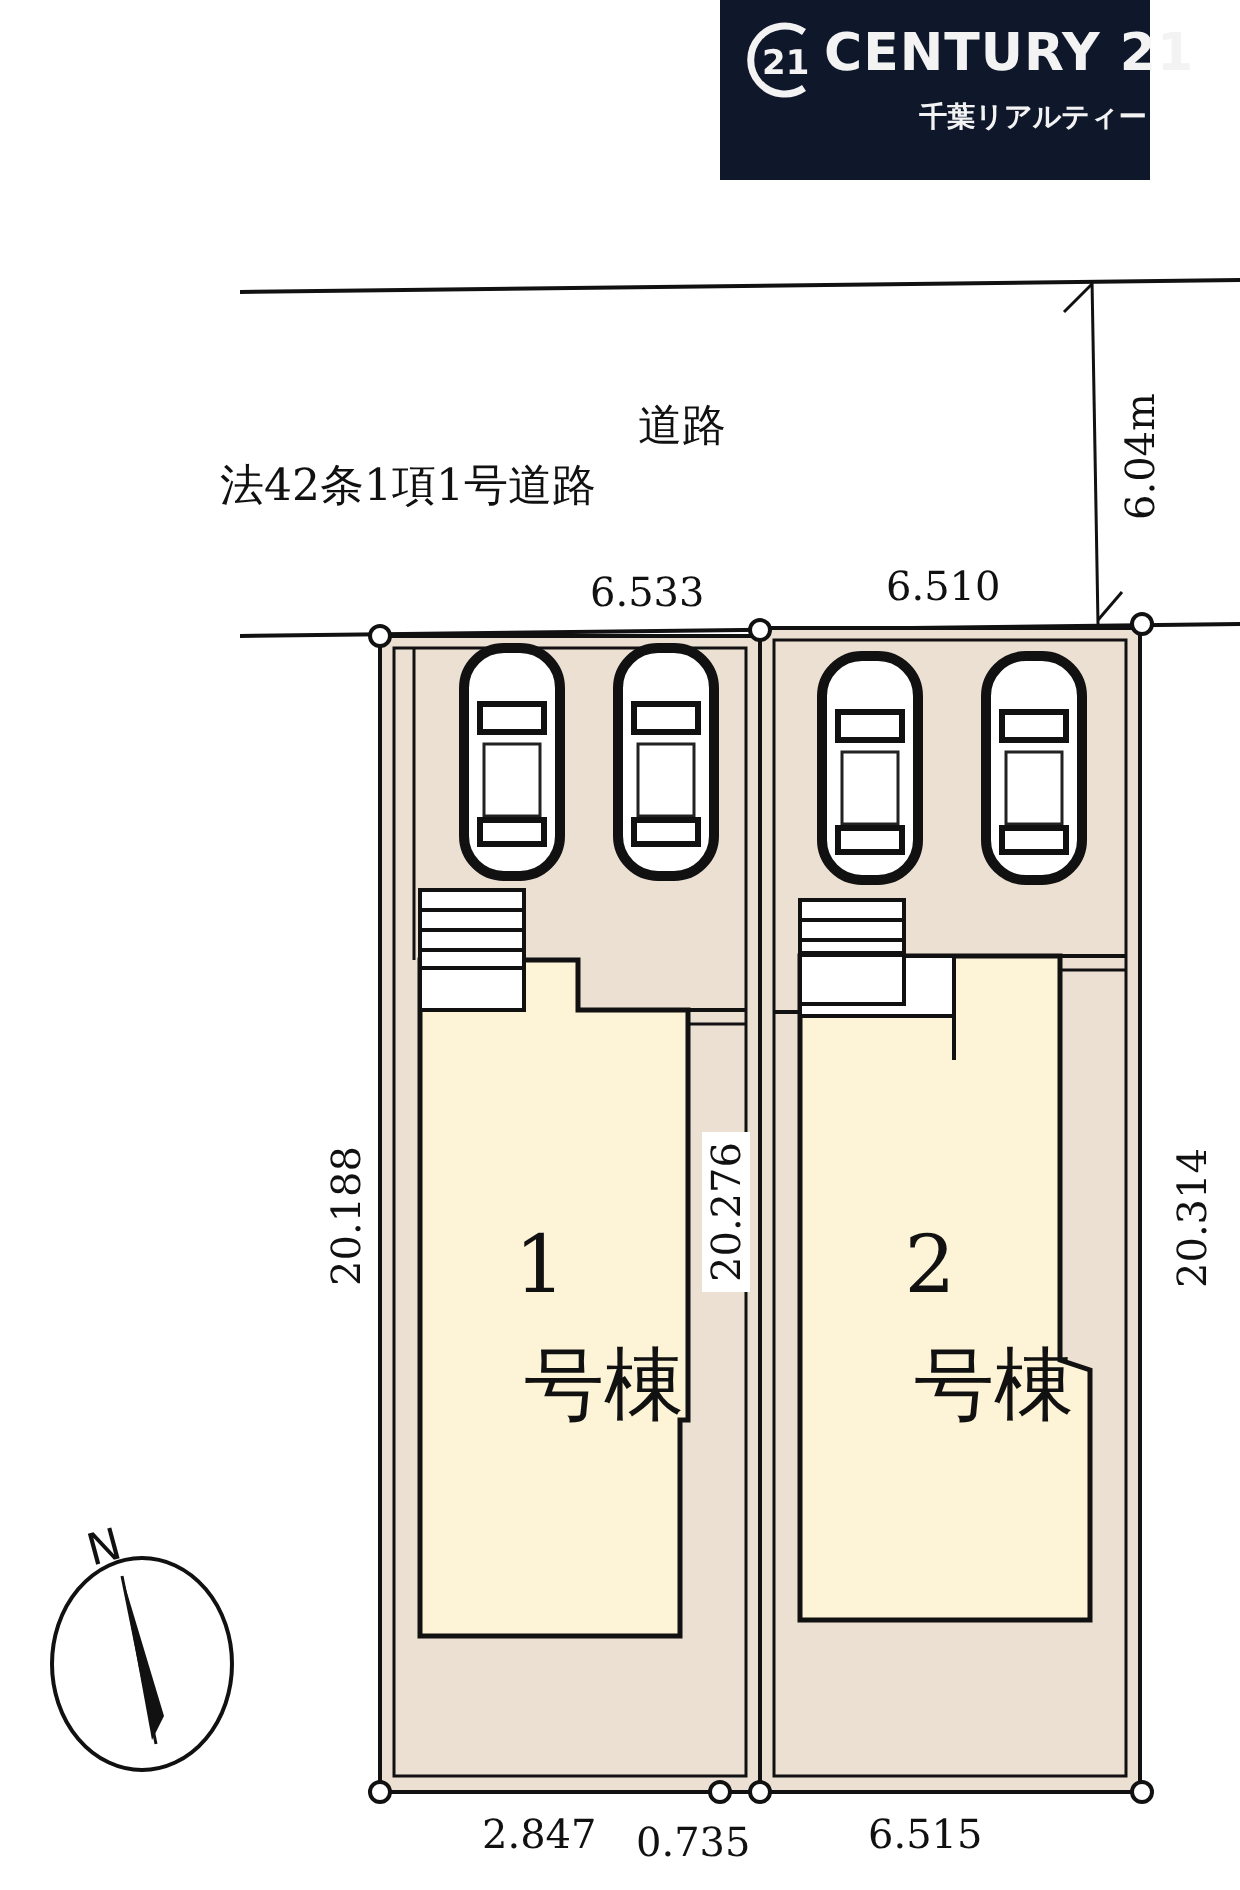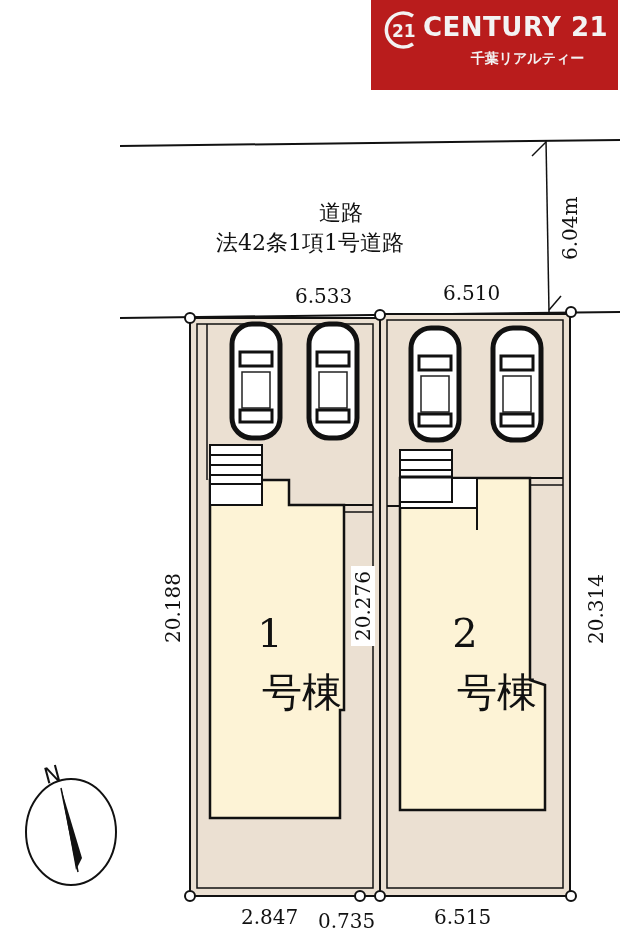--- a/index.html
+++ b/index.html
@@ -1,24 +1,24 @@
 <!DOCTYPE html>
 <html><head>
 <meta charset="utf-8">
 <style>
   html, body { margin:0; padding:0; background:#ffffff; }
   body { width:620px; height:945px; position:relative; overflow:hidden; font-family:"DejaVu Serif", "Liberation Serif", serif; }
-  .logo-box { position:absolute; left:371px; top:0; width:247px; height:90px; background:#b91c1c; color:#fff; }
+  .logo-box { position:absolute; left:360px; top:0; width:215px; height:90px; background:#0f172a; color:#fff; }
   .logo-mark { position:absolute; left:12px; top:10px; width:40px; height:40px; }
   .logo-text { position:absolute; left:52px; top:12px; font-family:"DejaVu Sans","Liberation Sans",sans-serif; font-weight:bold; font-size:26px; letter-spacing:0.5px; color:#f3f3f3; white-space:nowrap; }
   .logo-sub { position:absolute; left:0; width:247px; top:50px; text-align:center; font-family:"DejaVu Sans","Liberation Sans",sans-serif; font-weight:bold; font-size:14px; color:#f3f3f3; padding-left:40px; box-sizing:border-box;margin-left:13px; }
   svg.plan { position:absolute; left:0; top:0; }
   .txt { position:absolute; color:#111; white-space:nowrap; }
   .road1 { left:0; width:620px; top:198px; text-align:center; font-size:22px; padding-left:62px; box-sizing:border-box; }
-  .road2 { left:0; width:620px; top:228px; text-align:center; font-size:22px; box-sizing:border-box; }
+  .road2 { left:0; width:620px; top:228px; font-size:22px; padding-left:110px; box-sizing:border-box; }
   .dim { font-size:20px; }
   .vert { transform:rotate(-90deg); transform-origin:center center; }
   .bld-num { font-size:40px; text-align:center; }
   .bld-label { font-size:40px; text-align:center;padding-left:32px; }
 </style>
 </head>
 <body>
 
 <div class="logo-box">
   <svg class="logo-mark" viewBox="0 0 40 40">

